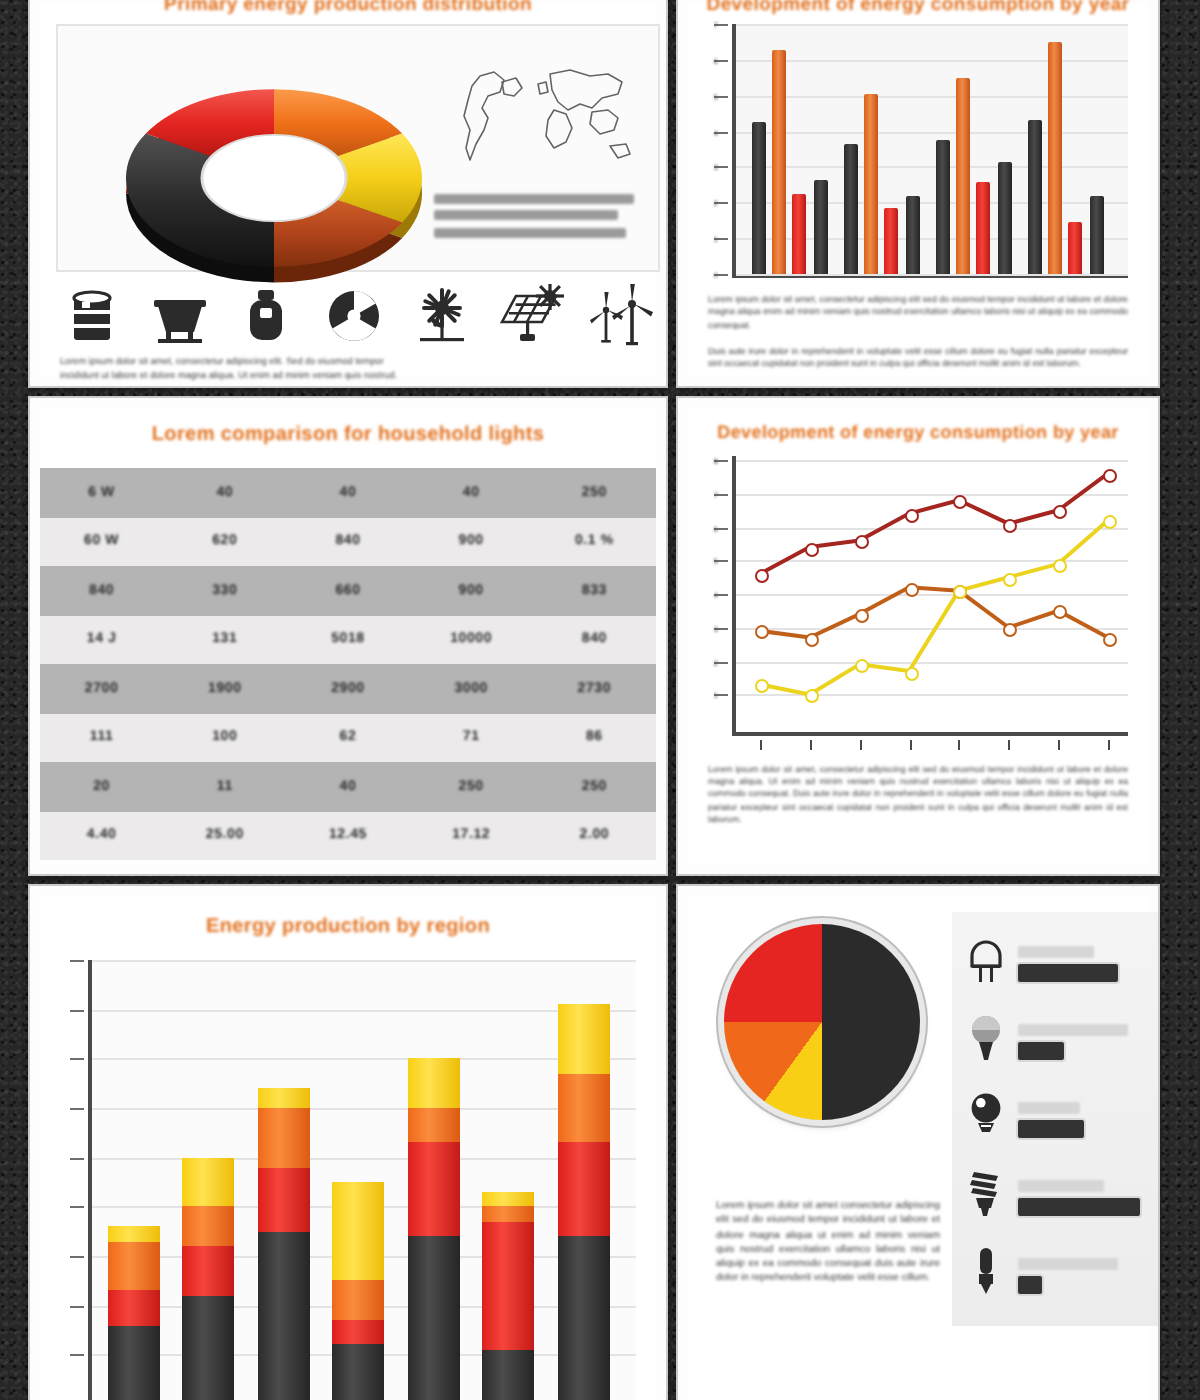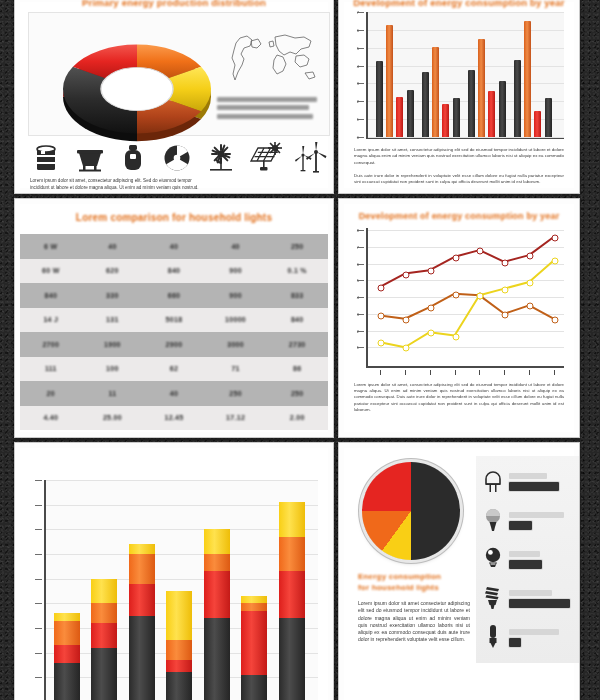--- a/index.html
+++ b/index.html
@@ -492,20 +492,21 @@
             <div style="position: absolute; bottom: -7px; width: 1px; height: 5px; background: rgb(74, 74, 74); left: 188px;"></div>
           </div>
       </div>
 
       <div class="bodytext" style="position:absolute;left:10px;right:10px;top:178px;font-size:4.3px;">Lorem ipsum dolor sit amet, consectetur adipiscing elit sed do eiusmod tempor incididunt ut labore et dolore magna aliqua. Ut enim ad minim veniam quis nostrud exercitation ullamco laboris nisi ut aliquip ex ea commodo consequat. Duis aute irure dolor in reprehenderit in voluptate velit esse cillum dolore eu fugiat nulla pariatur excepteur sint occaecat cupidatat non proident sunt in culpa qui officia deserunt mollit anim id est laborum.</div>
     </div>
   </section>
 
   <section class="panel p-bl">
     <div class="panel-inner">
+      <div class="ttl" style="position:absolute;left:0;right:0;top:10px;font-size:10px;">Energy production by region</div>
 
       <div class="plot" id="stack-plot" style="left:24px;top:32px;width:274px;height:222px;background:#fbfbfb;">
         <div class="axis-y"></div>
         <div id="stack-grid">
             <div class="gridline" style="top: 197.333px;"></div>
             <div class="tick" style="top: 197.333px;"></div>
             <div class="gridline" style="top: 172.667px;"></div>
             <div class="tick" style="top: 172.667px;"></div>
             <div class="gridline" style="top: 148px;"></div>
             <div class="tick" style="top: 148px;"></div>
@@ -567,24 +568,20 @@
             </div>
           </div>
       </div>
     </div>
   </section>
 
   <section class="panel p-br">
     <div class="panel-inner">
       <div id="pie" style="background: conic-gradient(rgb(43, 43, 43) 0deg, rgb(43, 43, 43) 180deg, rgb(249, 207, 21) 180deg, rgb(249, 207, 21) 216deg, rgb(240, 105, 26) 216deg, rgb(240, 105, 26) 270deg, rgb(229, 37, 33) 270deg, rgb(229, 37, 33) 360deg);"></div>
 
-      <div id="br-title" class="ttl" style="text-align:left;white-space:normal;">
-        <div>Energy consumption</div>
-        <div>for household lights</div>
-      </div>
 
       <div id="br-body" class="bodytext">Lorem ipsum dolor sit amet consectetur adipiscing elit sed do eiusmod tempor incididunt ut labore et dolore magna aliqua ut enim ad minim veniam quis nostrud exercitation ullamco laboris nisi ut aliquip ex ea commodo consequat duis aute irure dolor in reprehenderit voluptate velit esse cillum.</div>
 
       <div id="bulb-list">
           <div class="bulb-item">
             <div class="bulb-ico"><svg width="22" height="26" viewBox="0 0 22 26">
                 <path d="M4 12 A7 7 0 0 1 18 12 L18 17 L4 17 Z" fill="none" stroke="#2b2b2b" stroke-width="1.6"></path>
                 <rect x="4" y="16.4" width="14" height="1.6" fill="#2b2b2b"></rect>
                 <rect x="7.5" y="18" width="1.5" height="7" fill="#2b2b2b"></rect>
                 <rect x="13" y="18" width="1.5" height="7" fill="#2b2b2b"></rect>

